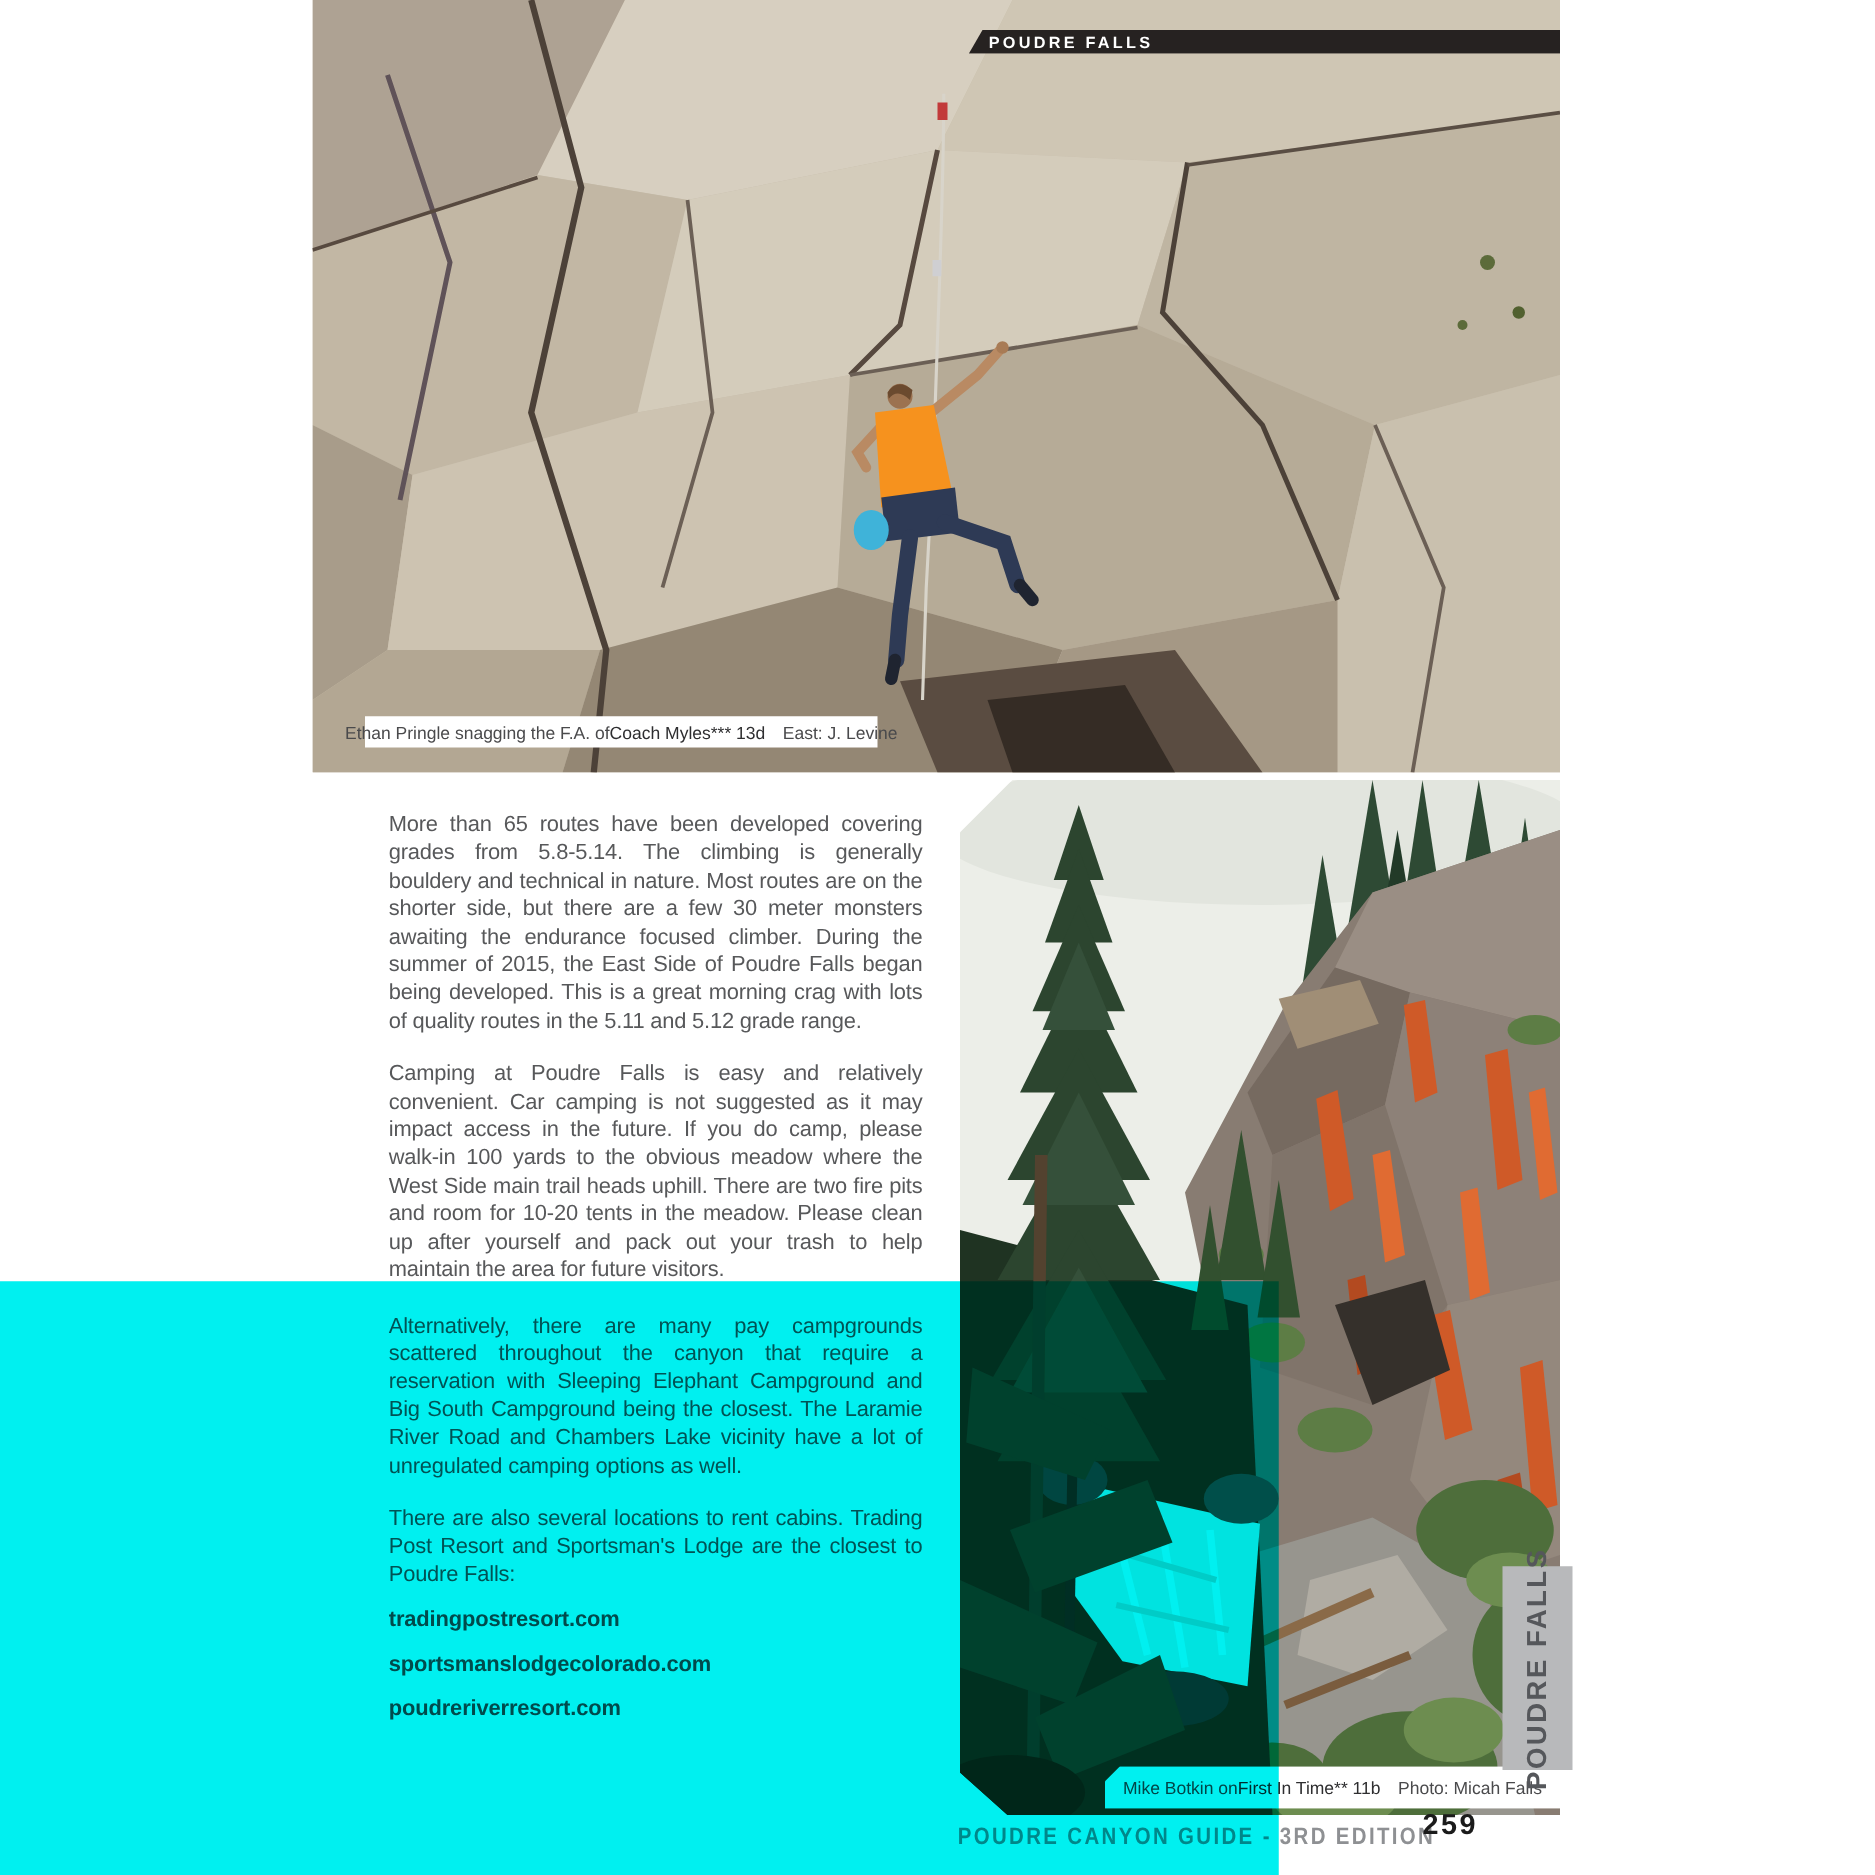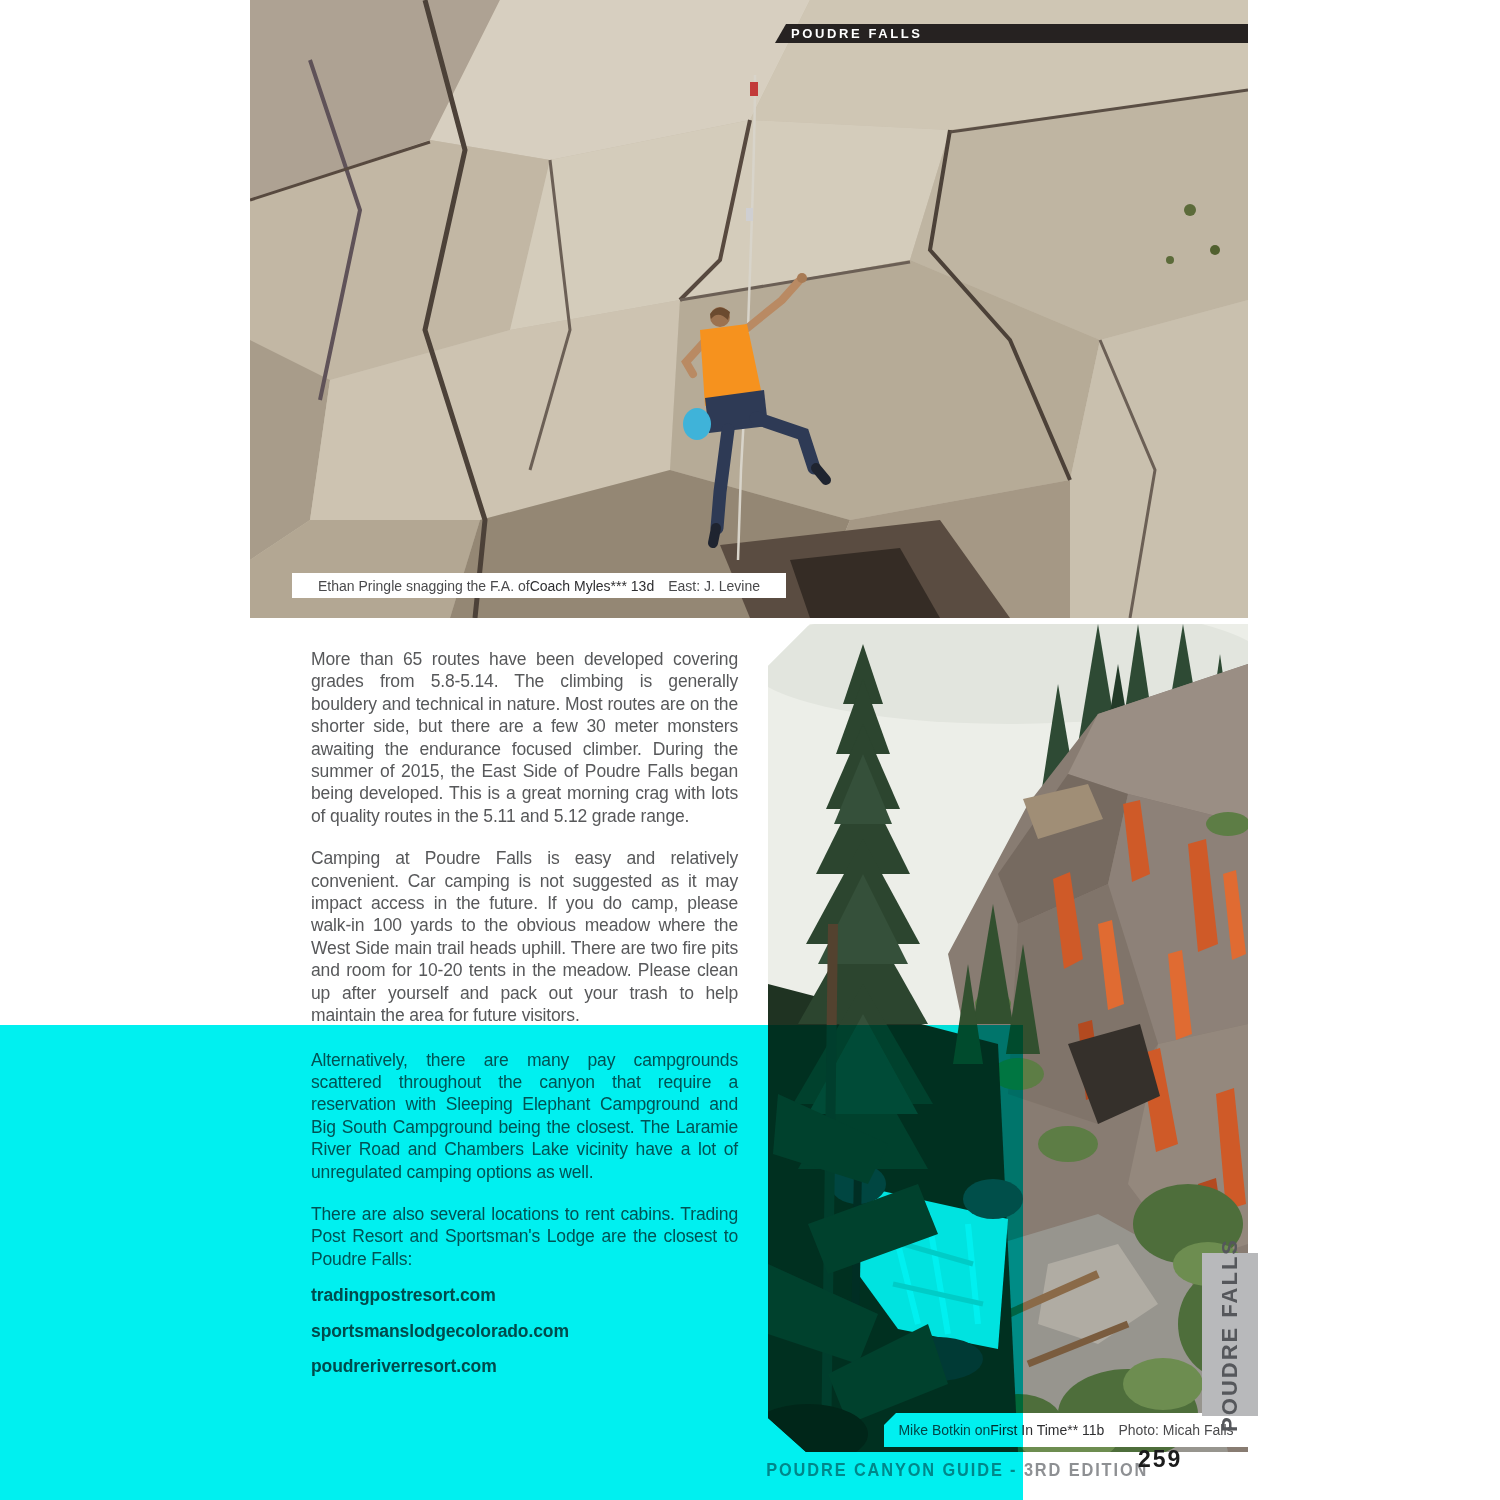--- a/index.html
+++ b/index.html
@@ -20,21 +20,21 @@
     clip-path:polygon(11px 0,100% 0,100% 100%,0 100%);
     color:#ffffff;font-size:13px;font-weight:700;letter-spacing:2.6px;
     line-height:19px;padding-left:0;text-indent:16px;box-sizing:border-box;
   }
   .caption{
     position:absolute;background:#ffffff;color:#4a4a4c;font-size:14px;
     display:flex;align-items:center;justify-content:center;white-space:nowrap;
   }
   .caption b{font-weight:400;color:#2e2e30;}
   .caption .credit{margin-left:14px;}
-  .caption-top{left:292px;top:573px;width:494px;height:25px;}
+  .caption-top{left:292px;top:573px;width:410px;height:25px;}
   .caption-bottom{
     left:884px;top:1413px;width:364px;height:34px;
     clip-path:polygon(12px 0,100% 0,100% 100%,0 100%,0 12px);
   }
   
   .article{
     position:absolute;left:311px;top:648px;width:427px;
     font-size:17.5px;line-height:22.4px;letter-spacing:-0.15px;text-align:justify;
   }
   .article p{margin:0 0 20px 0;}

